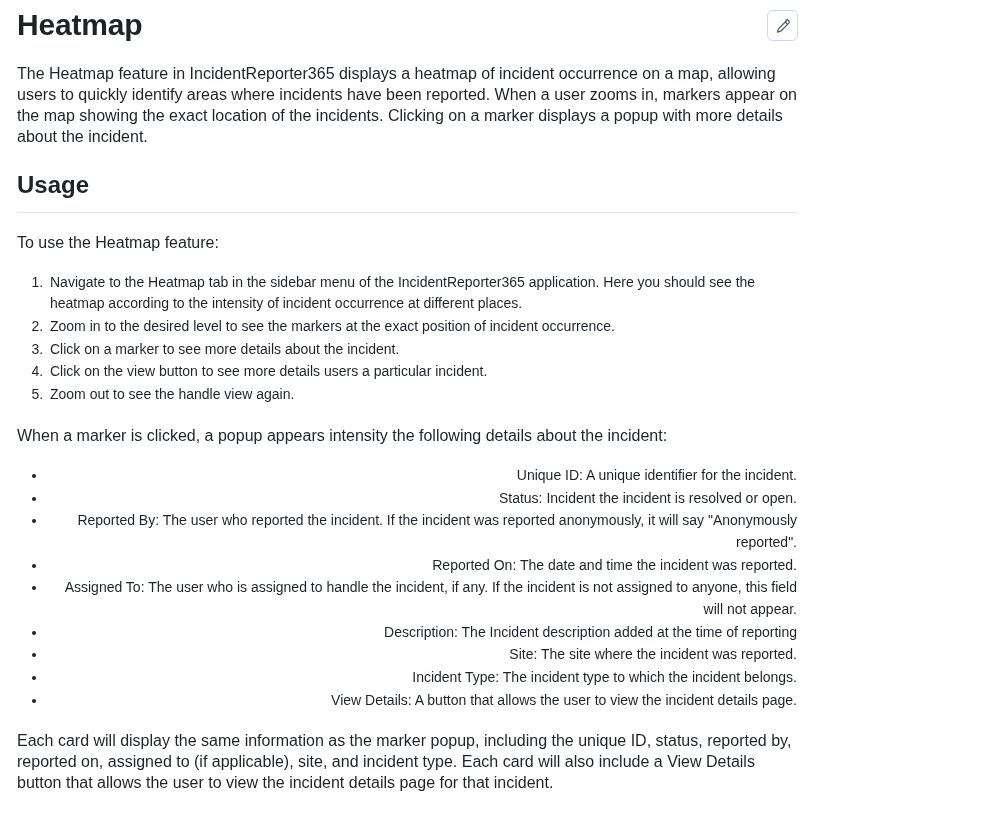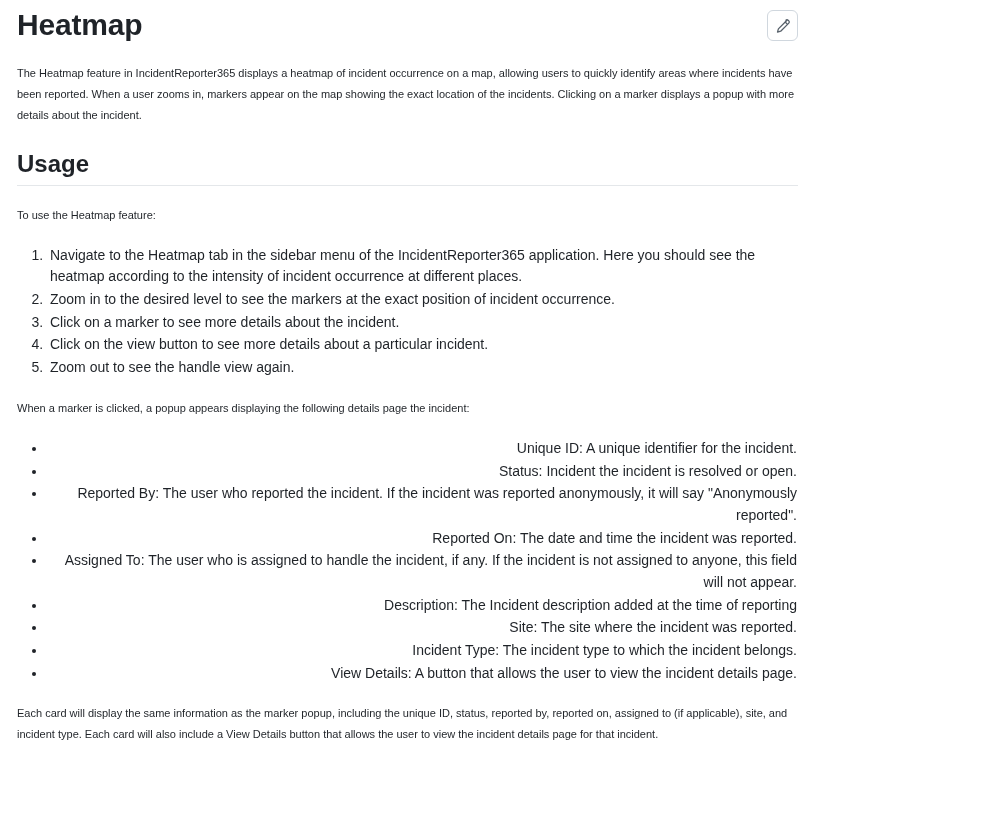--- a/index.html
+++ b/index.html
@@ -35,31 +35,31 @@
     border: 1px solid #d0d7de;
     border-radius: 6px;
     display: flex;
     align-items: center;
     justify-content: center;
     cursor: pointer;
     padding: 0;
   }
   .edit-btn svg { display: block; }
   p {
-    font-size: 11px;
+    font-size: 16px;
     line-height: 21px;
     margin: 19px 0;
     color: #1f2328;
   }
   h2.section-heading {
     font-size: 24px;
     font-weight: 700;
     line-height: 1.3;
     margin-top: 22px;
-    padding-bottom: 6px;
+    padding-bottom: 12px;
     border-bottom: 1px solid #e4e7ea;
     color: #1f2328;
   }
   ol.steps-list, ul.details-list {
     margin: 14px 0 19px 0;
     padding-left: 29px;
     font-size: 14px;
   }
   ol.steps-list li, ul.details-list li {
     line-height: 1.55;
@@ -88,27 +88,27 @@
 
   <p class="intro">The Heatmap feature in IncidentReporter365 displays a heatmap of incident occurrence on a map, allowing users to quickly identify areas where incidents have been reported. When a user zooms in, markers appear on the map showing the exact location of the incidents. Clicking on a marker displays a popup with more details about the incident.</p>
 
   <section>
     <h2 class="section-heading">Usage</h2>
     <p>To use the Heatmap feature:</p>
     <ol class="steps-list">
         <li>Navigate to the Heatmap tab in the sidebar menu of the IncidentReporter365 application. Here you should see the heatmap according to the intensity of incident occurrence at different places.</li>
         <li>Zoom in to the desired level to see the markers at the exact position of incident occurrence.</li>
         <li>Click on a marker to see more details about the incident.</li>
-        <li>Click on the view button to see more details about a particular incident.</li>
+        <li>Click on the view button to see more details users a particular incident.</li>
         <li>Zoom out to see the handle view again.</li>
       </ol>
   </section>
 
   <section>
-    <p>When a marker is clicked, a popup appears displaying the following details page the incident:</p>
+    <p>When a marker is clicked, a popup appears intensity the following details about the incident:</p>
     <ul class="details-list">
         <li>Unique ID: A unique identifier for the incident.</li>
         <li>Status: Incident the incident is resolved or open.</li>
         <li>Reported By: The user who reported the incident. If the incident was reported anonymously, it will say "Anonymously reported".</li>
         <li>Reported On: The date and time the incident was reported.</li>
         <li>Assigned To: The user who is assigned to handle the incident, if any. If the incident is not assigned to anyone, this field will not appear.</li>
         <li>Description: The Incident description added at the time of reporting</li>
         <li>Site: The site where the incident was reported.</li>
         <li>Incident Type: The incident type to which the incident belongs.</li>
         <li>View Details: A button that allows the user to view the incident details page.</li>

